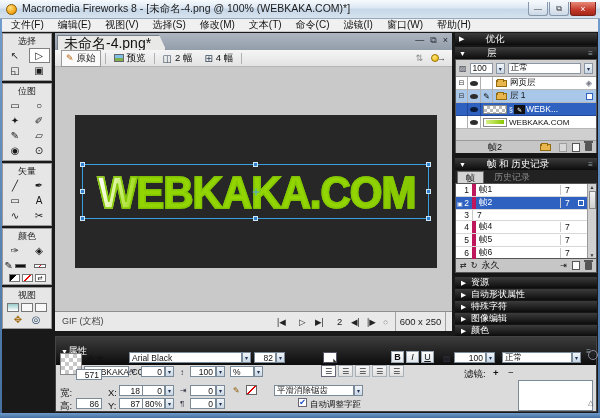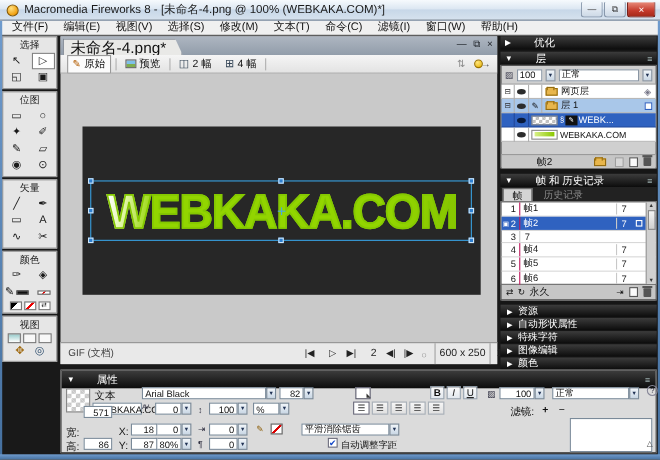--- a/index.html
+++ b/index.html
@@ -91,33 +91,33 @@
 .icon-trash{width:7px;height:8px;background:#555;border-radius:1px;position:relative}
 .icon-trash::before{content:"";position:absolute;top:-2px;left:-1px;width:9px;height:2px;background:#555}
 .icon-dim{opacity:.35}
 .tabs{position:absolute;left:0;width:142px;height:13px;background:#222;display:flex;align-items:flex-end;padding-left:2px;gap:2px}
 .ftab{font-size:9px;padding:0 8px;height:12px;line-height:12px}
 .ftab.on{background:#d4d4d4;color:#111;border:1px solid #666;border-bottom:none}
 .ftab.off{color:#8a8a8a}
 .fbody{position:absolute;left:0;width:142px;height:76px;background:#fff;border:1px solid #555;display:flex;flex-direction:column}
 .frow{flex:1;display:flex;align-items:center;font-size:8.5px;border-bottom:1px solid #d8d8d8;position:relative;padding-right:10px}
 .frow .no{width:16px;text-align:right;padding-right:3px}
-.frow .nm{flex:1;padding-left:3px;border-left:1px solid #be185d}
+.frow .nm{flex:1;padding-left:3px;border-left:4px solid #be185d}
 .frow .dl{width:26px;border-left:1px solid #c8c8c8;padding-left:4px}
 .frow.sel{background:#2f62c0;color:#fff}
 .frow.sel .filmic{position:absolute;left:1px;font-size:6px;color:#fff}
 .frow.sel .osq{position:absolute;right:12px;width:6px;height:6px;border:1px solid #fff}
 .fscroll{position:absolute;right:0;top:0;width:9px;height:74px;background:#d0d0d0;border-left:1px solid #999;display:flex;flex-direction:column;align-items:center;font-size:5px;color:#333}
 .fthumb{width:7px;height:18px;background:linear-gradient(#f4f4f4,#cfcfcf);border:1px solid #888;margin-top:1px}
 .fbottom{position:absolute;left:0;width:142px;height:14px;background:#c6c6c6;border:1px solid #555;border-top:none;display:flex;align-items:center;gap:4px;padding:0 4px;font-size:9px}
 .coll{position:absolute;left:0;width:142px;height:11px;background:linear-gradient(#3c3c3c,#0c0c0c);color:#fff;font-size:9px;display:flex;align-items:center;gap:5px;padding:0 6px}
 .coll .arrow{font-size:6.5px}
 
 .props{left:55px;top:336px;width:542px;height:76px;background:#dbdbdb;border:1px solid #444}
-.props .hdr{position:absolute;left:0;top:0;width:540px;height:16px;background:linear-gradient(#3c3c3c,#0c0c0c);color:#fff;font-size:9.5px;display:flex;align-items:center;gap:20px;padding:0 5px}
+.props .hdr{position:absolute;left:0;top:0;width:540px;height:28px;background:linear-gradient(#3c3c3c,#0c0c0c);color:#fff;font-size:9.5px;display:flex;align-items:center;gap:0;padding:0 5px}
 .pthumb{position:absolute;left:4px;top:16px;width:22px;height:22px;border:1px solid #888;background-image:linear-gradient(45deg,#c8c8c8 25%,transparent 25%,transparent 75%,#c8c8c8 75%),linear-gradient(45deg,#c8c8c8 25%,#fff 25%,#fff 75%,#c8c8c8 75%);background-size:8px 8px;background-position:0 0,4px 4px}
 .plabel{position:absolute;font-size:9.5px;color:#111}
 .pfield{position:absolute;background:#fff;border:1px solid #7a8a99;font-size:8.5px;display:flex;align-items:center;padding:0 2px;height:11px}
 .pfield.r{justify-content:flex-end}
 .parr{position:absolute;width:9px;height:11px;background:linear-gradient(#f2f6fa,#c8d6e4);border:1px solid #7a8a99;font-size:6px;display:flex;align-items:center;justify-content:center;color:#235}
 .picon{position:absolute;font-size:8px;color:#334}
 .bbtn{position:absolute;width:13px;height:12px;border:1px solid #9aa6b2;background:linear-gradient(#fcfcfc,#e2e8ee);display:flex;align-items:center;justify-content:center;font-size:9px}
 .alignb{position:absolute;width:15px;height:12px;border:1px solid #a8b0b8;background:linear-gradient(#f6f6f6,#e0e0e0);display:flex;align-items:center;justify-content:center;font-size:8px;color:#333}
 .alignb.on{background:#fff;border-color:#667}
 .swatch{position:absolute;width:14px;height:11px;border:1px solid #556;background:#fff}

